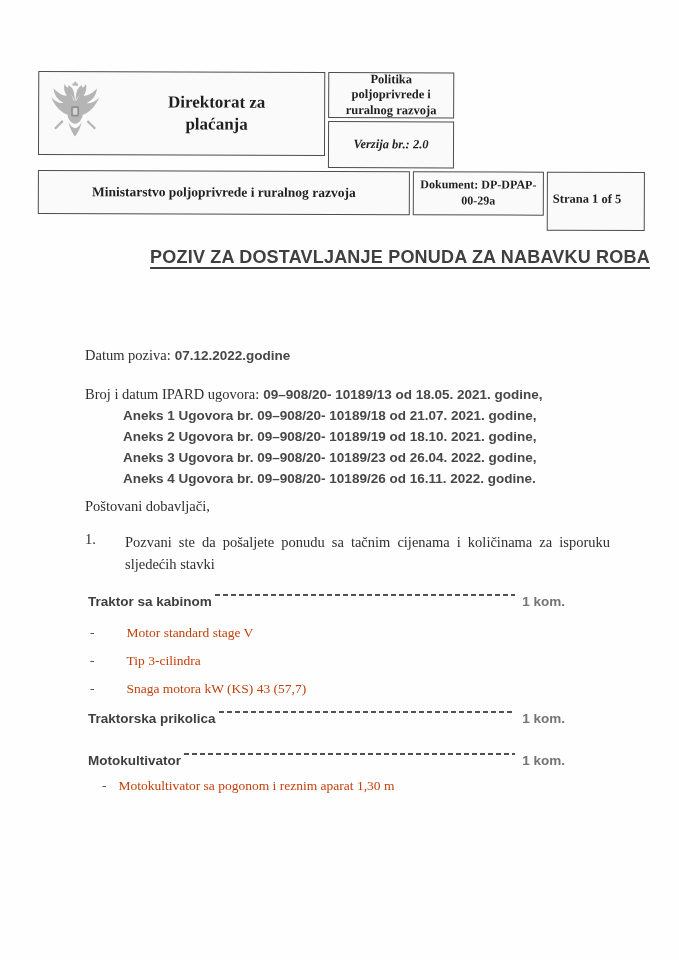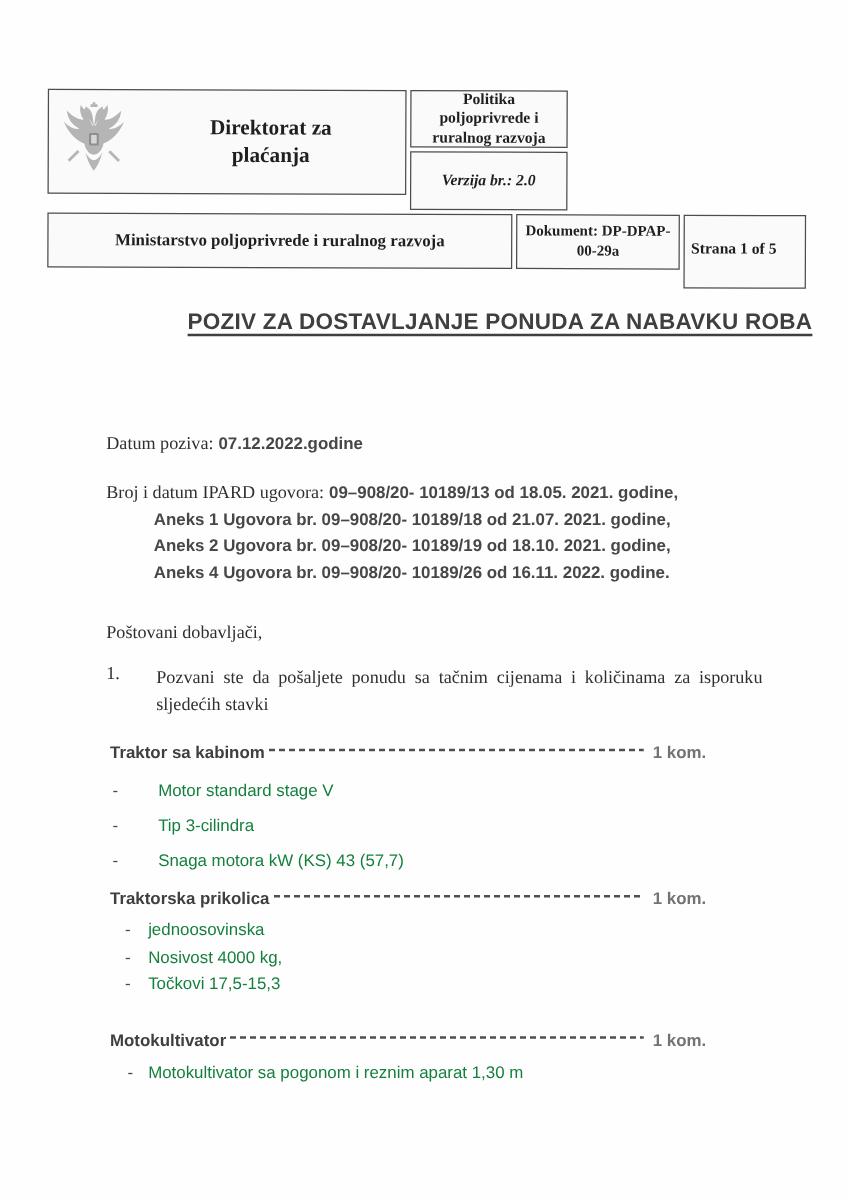--- a/index.html
+++ b/index.html
@@ -65,29 +65,29 @@
   .contract { position:absolute; left:85px; top:383px; line-height:21px; }
   .contract .annex { margin-left:38px; line-height:21px; }
 
   .salutation { position:absolute; left:85px; top:498px; }
 
   .intro { position:absolute; left:85px; top:531px; width:525px; display:flex; }
   .intro .num { width:40px; flex:0 0 auto; }
   .intro .intro-text { flex:1; text-align:justify; line-height:22px; }
 
   .items { position:absolute; left:88px; top:594px; width:477px; }
-  .item-row { display:flex; align-items:center; }
+  .item-row { display:flex; align-items:flex-start; }
   .item-name { font-family:"Liberation Sans", sans-serif; font-weight:bold; font-size:13.5px; color:#3f3f3f; white-space:nowrap; }
   .leader {
     flex:1; height:2px; margin:0 7px 4px 3px;
     background:repeating-linear-gradient(90deg,#4f4f4f 0 5px,transparent 5px 8px);
   }
   .qty { font-family:"Liberation Sans", sans-serif; font-weight:bold; font-size:13.5px; color:#737373; white-space:nowrap; }
 
-  .spec { font-family:Liberation Sans, sans-serif; font-size:13.5px; color:#15803d; }
+  .spec { font-family:Liberation Serif, serif; font-size:13.5px; color:#c2410c; }
   .spec::before { content:"-"; color:#4a4a4a; }
   .specs-g1 { margin:10px 0 8px; }
   .specs-g1 .spec { line-height:28px; padding-left:2px; }
   .specs-g1 .spec::before { margin-right:32px; }
   .specs-g2 { margin:7px 0 0; }
   .specs-g2 .spec { line-height:21.5px; padding-left:12px; }
   .specs-g2 .spec::before { margin-right:14px; }
   .row-moto { margin-top:27px; }
   .specs-g3 { margin-top:7px; }
   .specs-g3 .spec { line-height:22px; padding-left:14px; }
@@ -153,20 +153,21 @@
     <span class="bsans">07.12.2022.godine</span>
   </div>
 
   <div class="contract">
     <div>
       <span class="serif">Broj i datum IPARD ugovora:</span>
       <span class="bsans">09–908/20- 10189/13 od 18.05. 2021. godine,</span>
     </div>
     <div class="annex bsans">Aneks 1 Ugovora br. 09–908/20- 10189/18 od 21.07. 2021. godine,</div>
     <div class="annex bsans">Aneks 2 Ugovora br. 09–908/20- 10189/19 od 18.10. 2021. godine,</div>
+    <div class="annex bsans">Aneks 3 Ugovora br. 09–908/20- 10189/23 od 26.04. 2022. godine,</div>
     <div class="annex bsans">Aneks 4 Ugovora br. 09–908/20- 10189/26 od 16.11. 2022. godine.</div>
   </div>
 
   <div class="salutation serif">Poštovani dobavljači,</div>
 
   <div class="intro">
     <span class="num serif">1.</span>
     <span class="intro-text serif">Pozvani ste da pošaljete ponudu sa tačnim cijenama i količinama za isporuku sljedećih stavki</span>
   </div>
 
@@ -181,25 +182,20 @@
       <div class="spec">Motor standard stage V</div>
       <div class="spec">Tip 3-cilindra</div>
       <div class="spec">Snaga motora kW (KS) 43 (57,7)</div>
     </div>
 
     <div class="item-row">
       <span class="item-name">Traktorska prikolica</span>
       <span class="leader"></span>
       <span class="qty">1 kom.</span>
     </div>
-    <div class="specs-g2">
-      <div class="spec">jednoosovinska</div>
-      <div class="spec">Nosivost 4000 kg,</div>
-      <div class="spec">Točkovi 17,5-15,3</div>
-    </div>
 
     <div class="item-row row-moto">
       <span class="item-name">Motokultivator</span>
       <span class="leader"></span>
       <span class="qty">1 kom.</span>
     </div>
     <div class="specs-g3">
       <div class="spec">Motokultivator sa pogonom i reznim aparat 1,30 m</div>
     </div>
 

